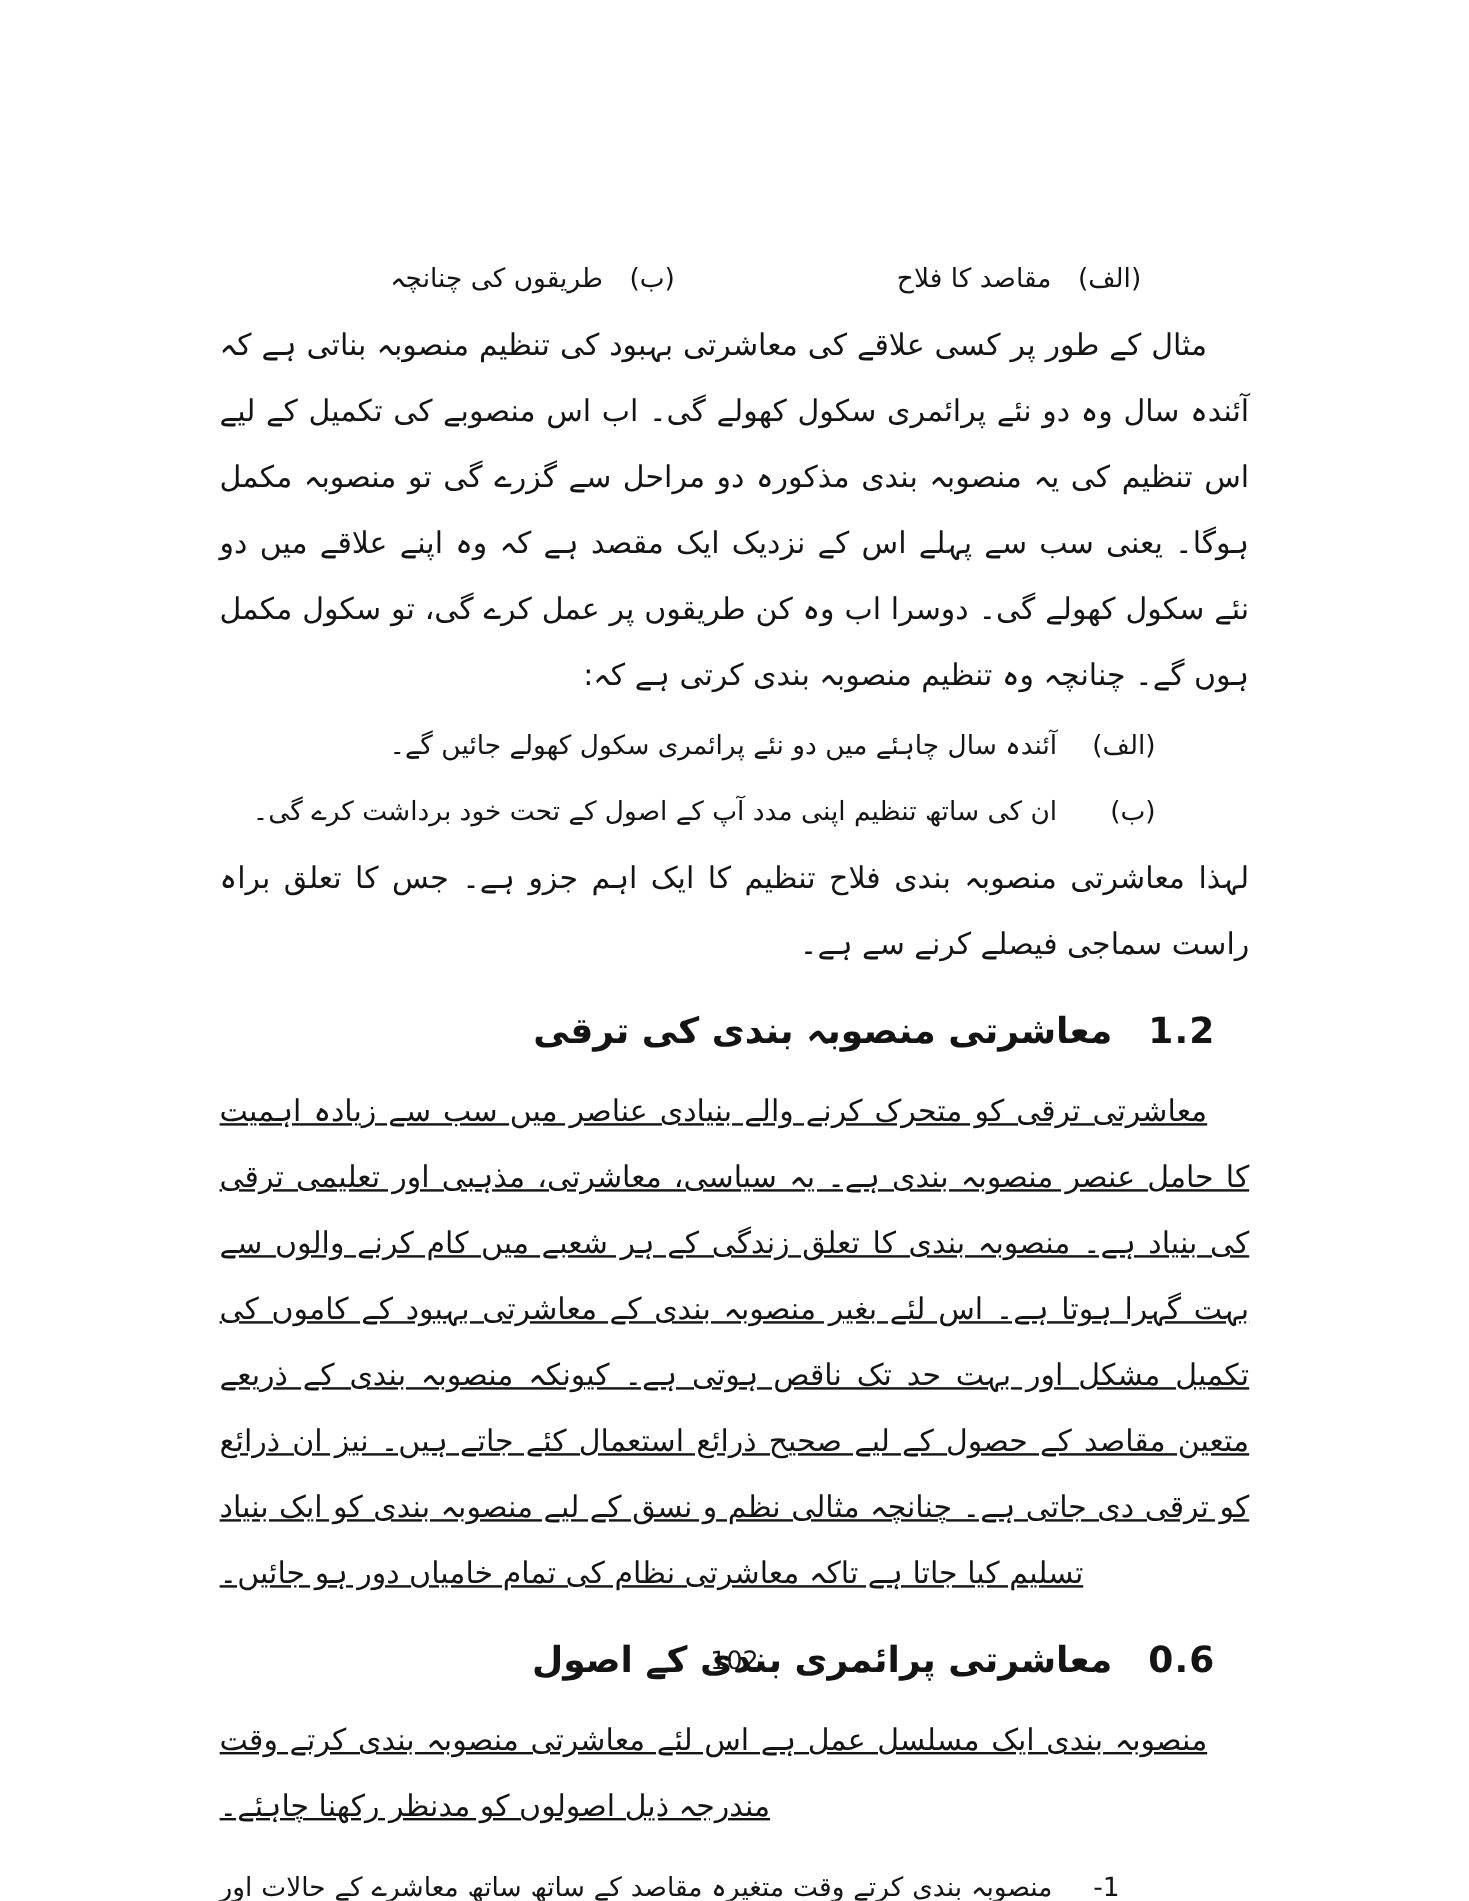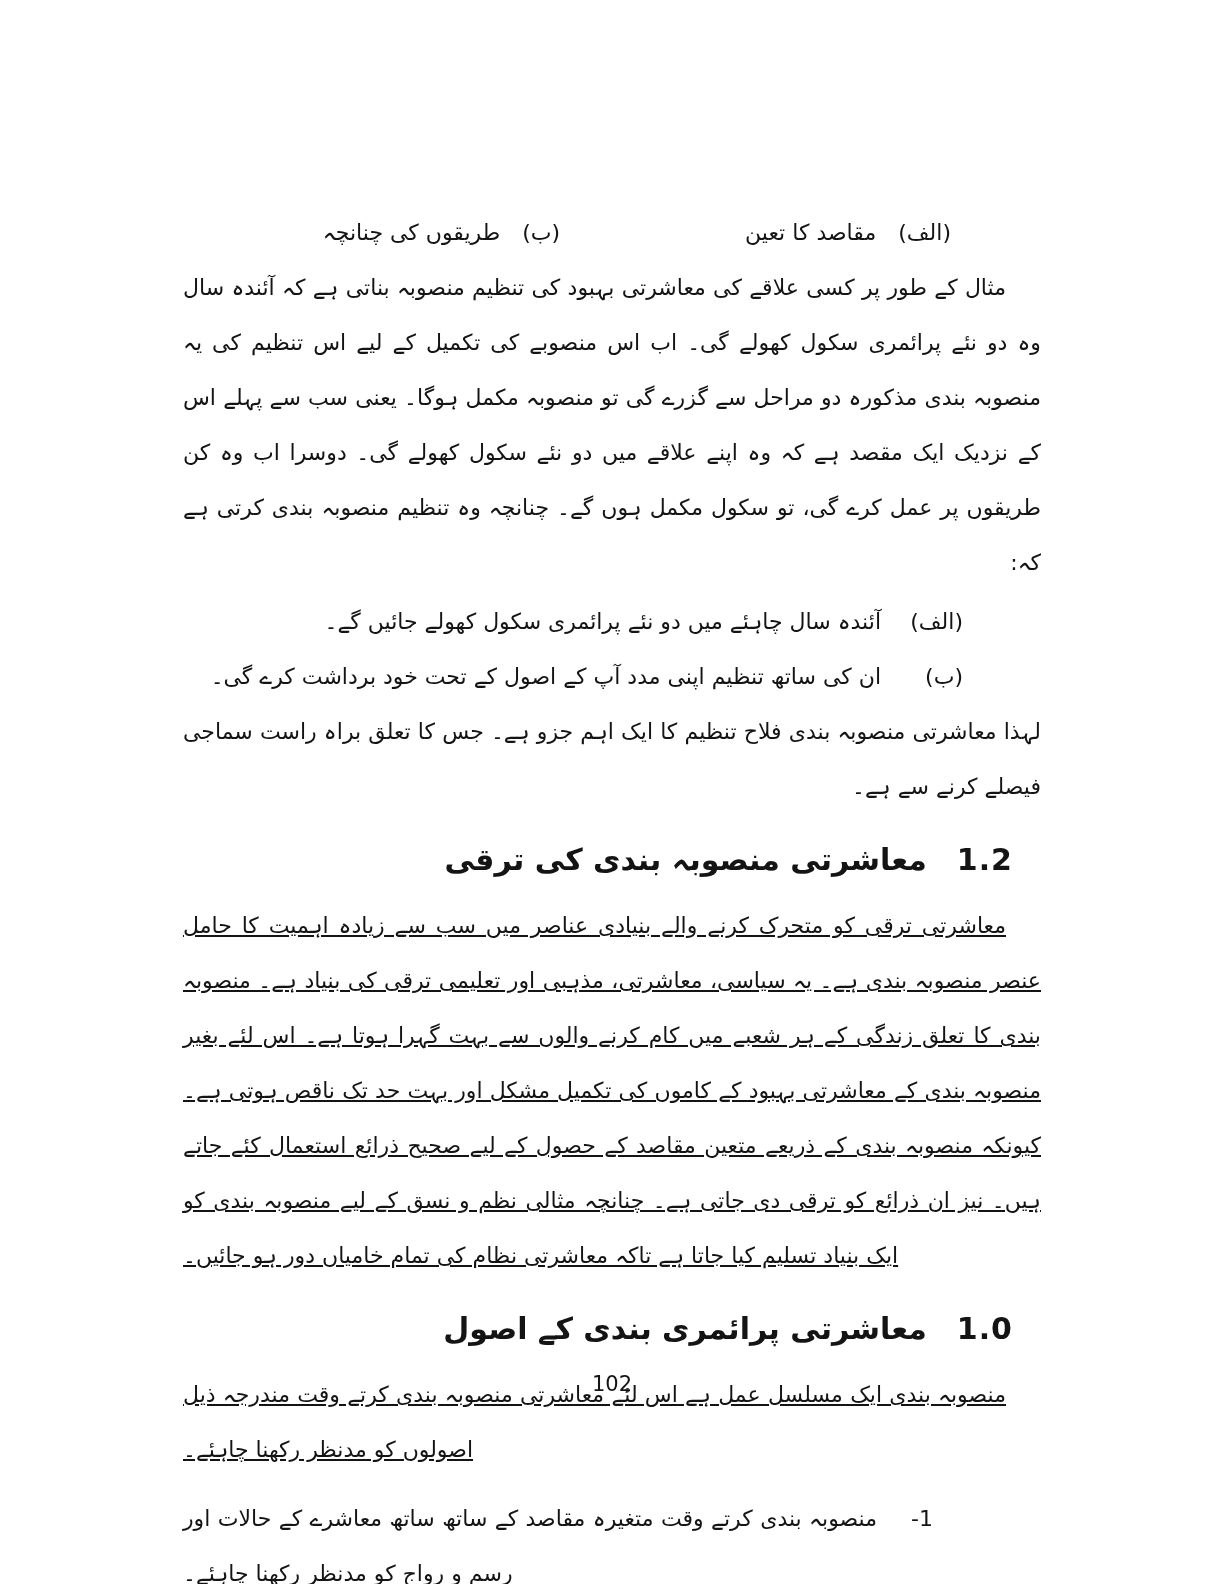--- a/index.html
+++ b/index.html
@@ -13,21 +13,21 @@
     overflow: hidden;
   }
   .content {
     position: absolute;
     top: 205px;
     left: 183px;
     right: 183px;
     direction: rtl;
   }
   .para {
-    font-size: 22px;
+    font-size: 25px;
     line-height: 55px;
     text-align: justify;
     direction: rtl;
   }
   .indent { text-indent: 35px; }
   .last-left { text-align-last: left; text-decoration: underline; }
 
   
   .objectives-row {
     display: flex;
@@ -90,21 +90,21 @@
   }
 </style>
 </head>
 <body>
 
 <div class="content">
 
   <div class="objectives-row">
     <span class="objective-item">
       <span>(الف)</span>
-      <span>مقاصد کا تعین</span>
+      <span>مقاصد کا فلاح</span>
     </span>
     <span class="objective-item">
       <span>(ب)</span>
       <span>طریقوں کی چنانچہ</span>
     </span>
   </div>
 
   <p class="para indent">مثال کے طور پر کسی علاقے کی معاشرتی بہبود کی تنظیم منصوبہ بناتی ہے کہ آئندہ سال وہ دو نئے پرائمری سکول کھولے گی۔ اب اس منصوبے کی تکمیل کے لیے اس تنظیم کی یہ منصوبہ بندی مذکورہ دو مراحل سے گزرے گی تو منصوبہ مکمل ہوگا۔ یعنی سب سے پہلے اس کے نزدیک ایک مقصد ہے کہ وہ اپنے علاقے میں دو نئے سکول کھولے گی۔ دوسرا اب وہ کن طریقوں پر عمل کرے گی، تو سکول مکمل ہوں گے۔ چنانچہ وہ تنظیم منصوبہ بندی کرتی ہے کہ:</p>
 
   <div class="example-list">
@@ -121,21 +121,21 @@
   <p class="para">لہذا معاشرتی منصوبہ بندی فلاح تنظیم کا ایک اہم جزو ہے۔ جس کا تعلق براہ راست سماجی فیصلے کرنے سے ہے۔</p>
 
   <h2 class="heading">
     <span class="h-num">1.2</span>
     <span class="h-title">معاشرتی منصوبہ بندی کی ترقی</span>
   </h2>
 
   <p class="para indent last-left">معاشرتی ترقی کو متحرک کرنے والے بنیادی عناصر میں سب سے زیادہ اہمیت کا حامل عنصر منصوبہ بندی ہے۔ یہ سیاسی، معاشرتی، مذہبی اور تعلیمی ترقی کی بنیاد ہے۔ منصوبہ بندی کا تعلق زندگی کے ہر شعبے میں کام کرنے والوں سے بہت گہرا ہوتا ہے۔ اس لئے بغیر منصوبہ بندی کے معاشرتی بہبود کے کاموں کی تکمیل مشکل اور بہت حد تک ناقص ہوتی ہے۔ کیونکہ منصوبہ بندی کے ذریعے متعین مقاصد کے حصول کے لیے صحیح ذرائع استعمال کئے جاتے ہیں۔ نیز ان ذرائع کو ترقی دی جاتی ہے۔ چنانچہ مثالی نظم و نسق کے لیے منصوبہ بندی کو ایک بنیاد تسلیم کیا جاتا ہے تاکہ معاشرتی نظام کی تمام خامیاں دور ہو جائیں۔</p>
 
   <h2 class="heading">
-    <span class="h-num">1.0</span>
+    <span class="h-num">0.6</span>
     <span class="h-title">معاشرتی پرائمری بندی کے اصول</span>
   </h2>
 
   <p class="para indent last-left">منصوبہ بندی ایک مسلسل عمل ہے اس لئے معاشرتی منصوبہ بندی کرتے وقت مندرجہ ذیل اصولوں کو مدنظر رکھنا چاہئے۔</p>
 
   <div class="num-item">
     <span class="num-marker">1-</span>
     <span class="num-text">منصوبہ بندی کرتے وقت متغیرہ مقاصد کے ساتھ ساتھ معاشرے کے حالات اور رسم و رواج کو مدنظر رکھنا چاہئے۔</span>
   </div>
 

